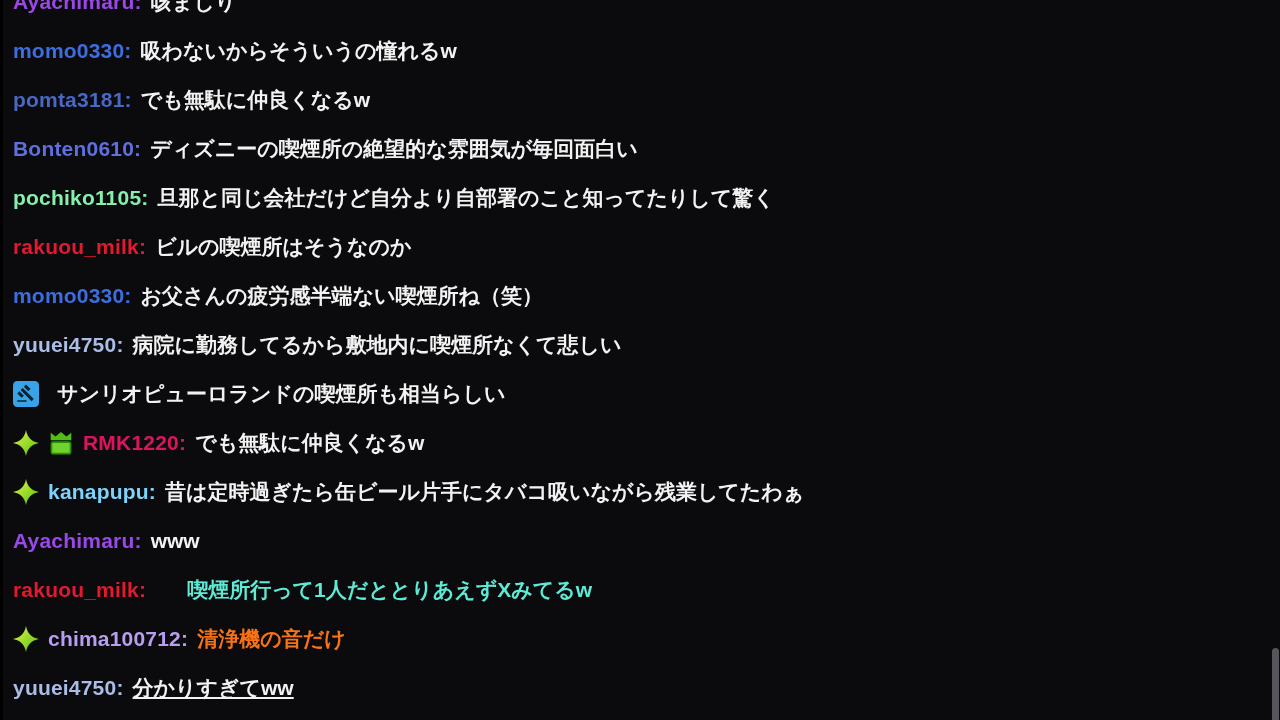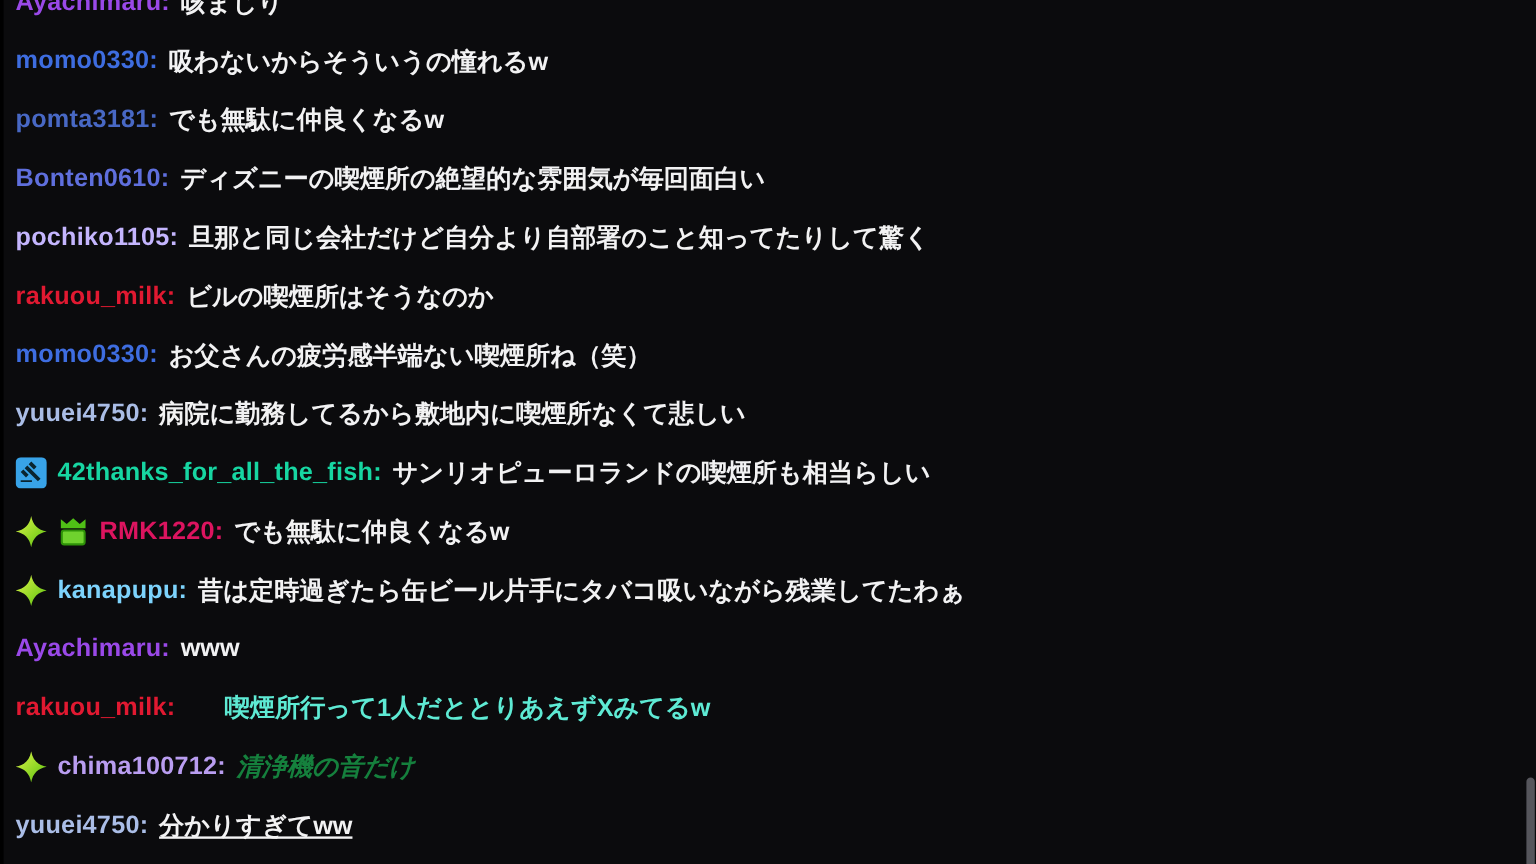--- a/index.html
+++ b/index.html
@@ -52,21 +52,21 @@
     <span class="username" style="color: rgb(72, 104, 196);">pomta3181</span>
     <span class="msg" style="color: rgb(242, 242, 243);">でも無駄に仲良くなるw</span>
   </div>
       <div class="chat-row">
     <span class="badges"></span>
     <span class="username" style="color: rgb(95, 111, 221);">Bonten0610</span>
     <span class="msg" style="color: rgb(242, 242, 243);">ディズニーの喫煙所の絶望的な雰囲気が毎回面白い</span>
   </div>
       <div class="chat-row">
     <span class="badges"></span>
-    <span class="username" style="color: #c4b5fd;">pochiko1105</span>
+    <span class="username" style="color: #86efac;">pochiko1105</span>
     <span class="msg" style="color: rgb(242, 242, 243);">旦那と同じ会社だけど自分より自部署のこと知ってたりして驚く</span>
   </div>
       <div class="chat-row">
     <span class="badges"></span>
     <span class="username" style="color: rgb(225, 25, 49);">rakuou_milk</span>
     <span class="msg" style="color: rgb(242, 242, 243);">ビルの喫煙所はそうなのか</span>
   </div>
       <div class="chat-row">
     <span class="badges"></span>
     <span class="username" style="color: rgb(62, 109, 224);">momo0330</span>
@@ -81,21 +81,20 @@
     <span class="badges">
           <span class="badge">
             <svg viewBox="0 0 24 24" xmlns="http://www.w3.org/2000/svg">
     <rect width="24" height="24" rx="4" fill="#38a3e8"></rect>
     <g transform="translate(3.2,2.6) scale(0.72)" fill="#0a2530">
       <path d="M1 21h12v2H1zM5.24 8.07l2.83-2.83 14.14 14.14-2.83 2.83zM12.32 1l5.66 5.66-2.83 2.83-5.66-5.66zM3.83 9.48l5.66 5.66-2.83 2.83L1 12.31z"></path>
     </g>
   </svg>
           </span>
         </span>
-    <span class="username" style="color: rgb(23, 214, 162);">42thanks_for_all_the_fish</span>
     <span class="msg" style="color: rgb(242, 242, 243);">サンリオピューロランドの喫煙所も相当らしい</span>
   </div>
       <div class="chat-row">
     <span class="badges">
           <span class="badge">
             <svg viewBox="0 0 24 24" xmlns="http://www.w3.org/2000/svg">
     <defs>
       <linearGradient id="star-grad" x1="0" y1="0" x2="1" y2="1">
         <stop offset="0" stop-color="#e2f54a"></stop>
         <stop offset="1" stop-color="#55c00c"></stop>
@@ -149,21 +148,21 @@
       <linearGradient id="star-grad" x1="0" y1="0" x2="1" y2="1">
         <stop offset="0" stop-color="#e2f54a"></stop>
         <stop offset="1" stop-color="#55c00c"></stop>
       </linearGradient>
     </defs>
     <path d="M12 0C13.3 6.9 17.1 10.7 24 12 17.1 13.3 13.3 17.1 12 24 10.7 17.1 6.9 13.3 0 12 6.9 10.7 10.7 6.9 12 0Z" fill="url(#star-grad)"></path>
   </svg>
           </span>
         </span>
     <span class="username" style="color: rgb(185, 157, 240);">chima100712</span>
-    <span class="msg" style="color: #15803d; font-style: italic;">清浄機の音だけ</span>
+    <span class="msg" style="color: #f97316;">清浄機の音だけ</span>
   </div>
       <div class="chat-row">
     <span class="badges"></span>
     <span class="username" style="color: rgb(170, 189, 230);">yuuei4750</span>
     <span class="msg" style="color: rgb(242, 242, 243); text-decoration: underline;">分かりすぎてww</span>
   </div>
     </div>
   <div class="scrollbar-thumb" id="scrollbar-thumb" style="background: rgb(86, 86, 92);"></div>
 </div>
 

